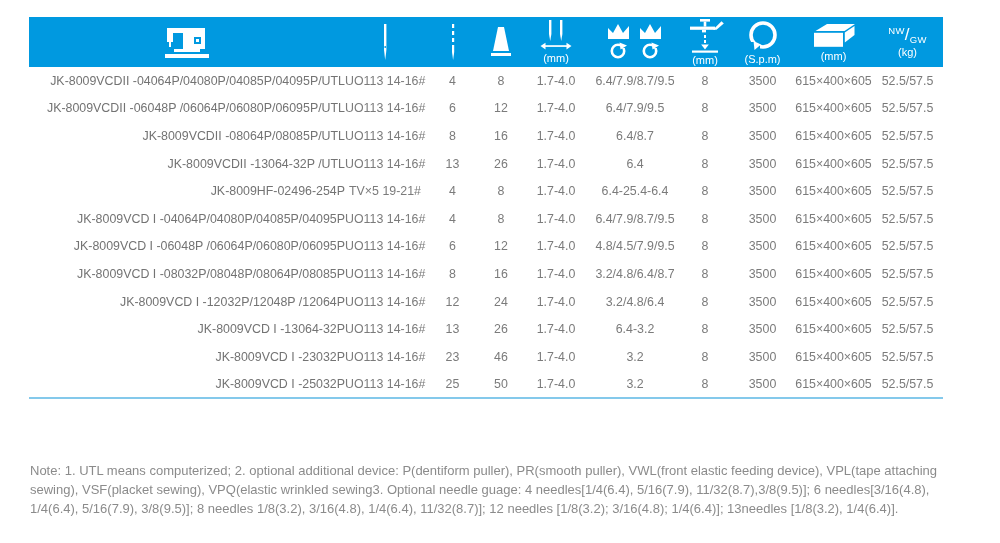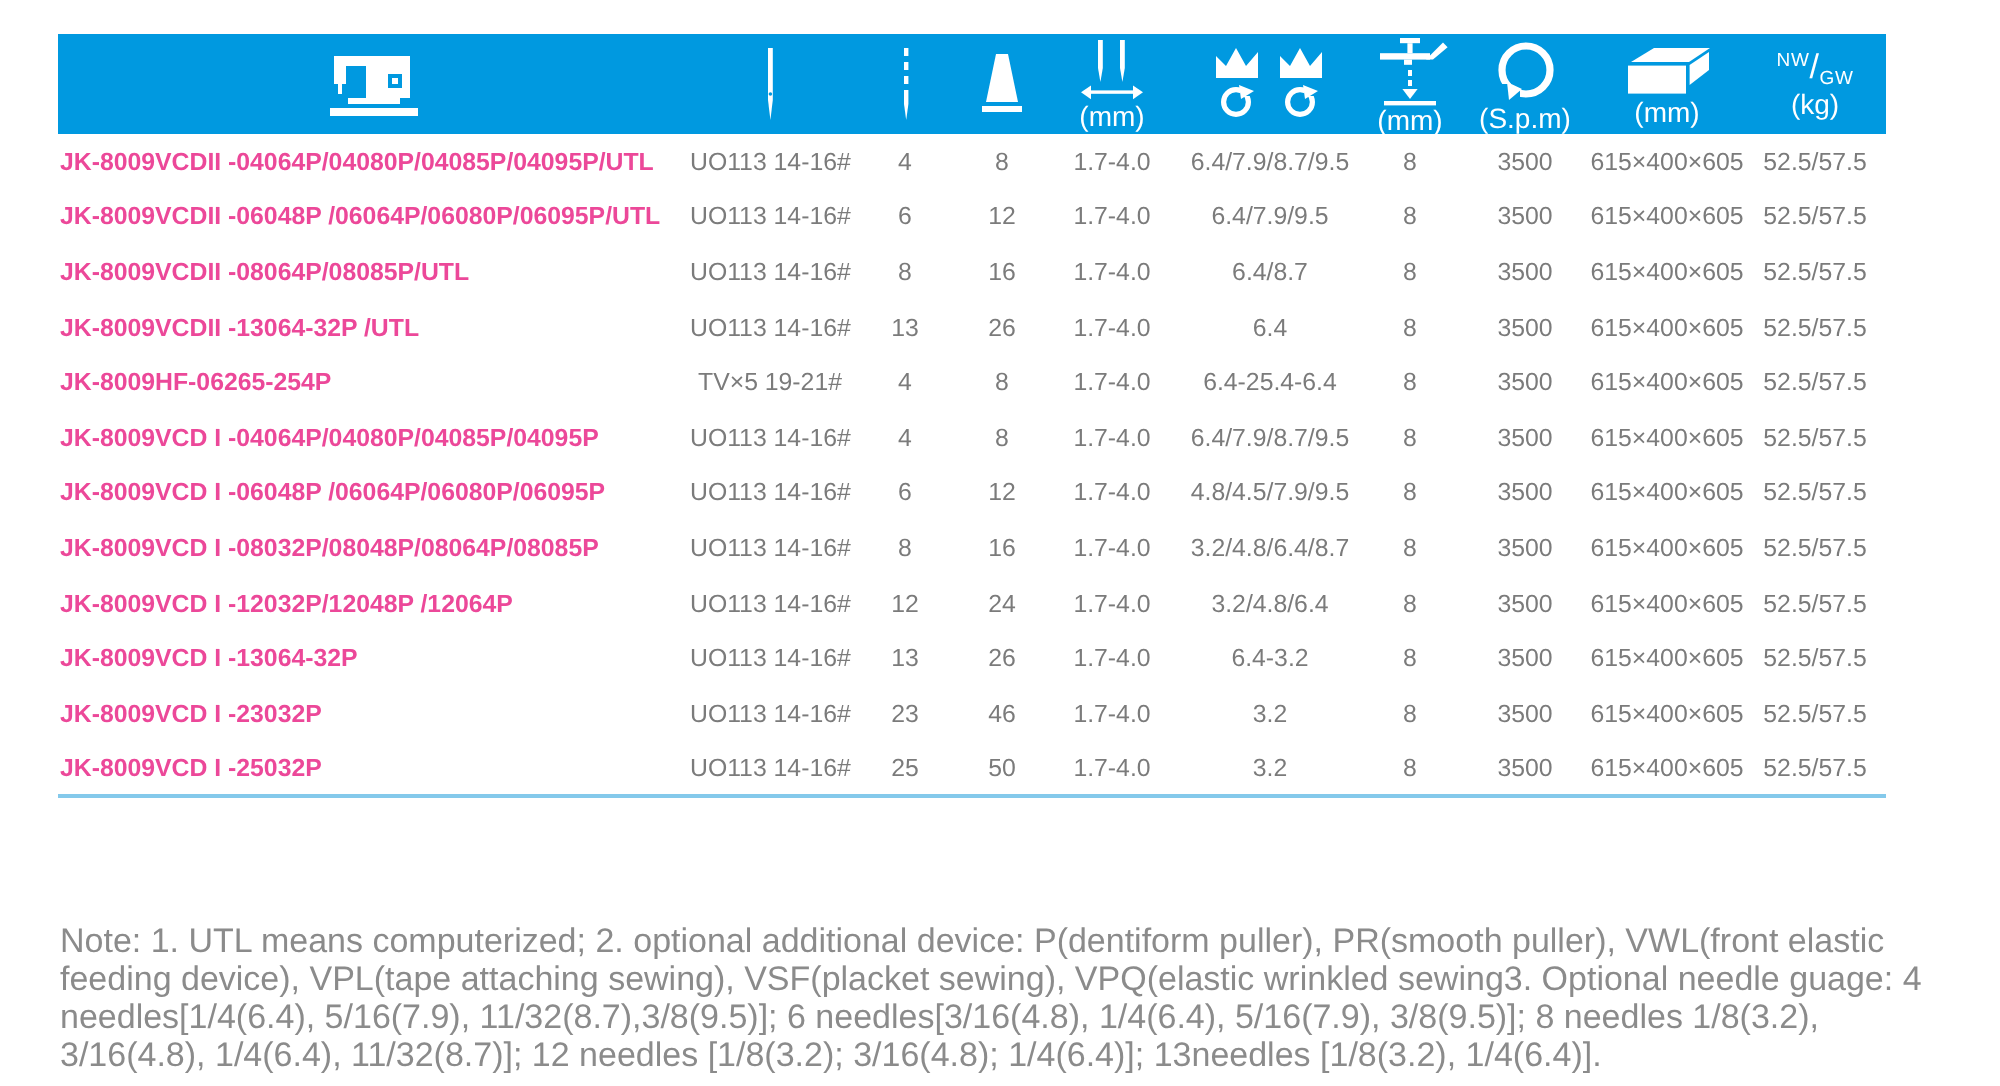--- a/index.html
+++ b/index.html
@@ -4,31 +4,31 @@
 <style>
   html,body{margin:0;padding:0;background:#fff;}
   body{width:1000px;height:543px;font-family:"Liberation Sans",sans-serif;-webkit-font-smoothing:antialiased;}
   .canvas{position:relative;width:1000px;height:543px;background:#fff;overflow:hidden;}
 
   table.spec{position:absolute;left:29px;top:17px;width:914px;border-collapse:collapse;table-layout:fixed;
              border-bottom:2px solid #84c9eb;}
   thead tr{height:49px;background:#0099e0;}
   th{padding:0;vertical-align:middle;text-align:center;font-weight:normal;}
   .hcell{display:flex;flex-direction:column;align-items:center;justify-content:center;gap:1px;height:50px;}
-  .hsub{color:#ffffff;font-size:14px;line-height:12px;}
+  .hsub{color:#ffffff;font-size:11px;line-height:12px;}
   tbody tr{height:27.6px;}
   tbody td{font-size:12.4px;color:#7b7b7b;text-align:center;white-space:nowrap;padding:0;vertical-align:middle;}
-  tbody td.model{text-align:left;padding-left:1px;color:#ec4899;font-weight:bold;}
+  tbody td.model{text-align:right;padding-left:1px;color:#737373;}
 
   .nwgw{color:#fff;font-size:9.5px;line-height:10px;letter-spacing:.3px;}
   .nwgw .nw{vertical-align:5px;}
   .nwgw .slash{font-size:17px;font-weight:300;vertical-align:-1px;margin:0 0px;}
   .nwgw .gw{vertical-align:-4px;}
 
-  .note{position:absolute;left:30px;top:461px;width:946px;font-size:17px;line-height:19px;color:#8b8b8b;
+  .note{position:absolute;left:30px;top:461px;width:946px;font-size:13px;line-height:19px;color:#8b8b8b;
         text-align:left;}
   svg{display:block;}
 </style>
 </head>
 <body>
 
 <div class="canvas">
 
   <table class="spec">
     <colgroup>
@@ -220,21 +220,21 @@
           <td>13</td>
           <td>26</td>
           <td>1.7-4.0</td>
           <td>6.4</td>
           <td>8</td>
           <td>3500</td>
           <td>615×400×605</td>
           <td>52.5/57.5</td>
         </tr>
         <tr>
-          <td class="model">JK-8009HF-06265-254P</td>
+          <td class="model">JK-8009HF-02496-254P</td>
           <td>TV×5 19-21#</td>
           <td>4</td>
           <td>8</td>
           <td>1.7-4.0</td>
           <td>6.4-25.4-6.4</td>
           <td>8</td>
           <td>3500</td>
           <td>615×400×605</td>
           <td>52.5/57.5</td>
         </tr>

